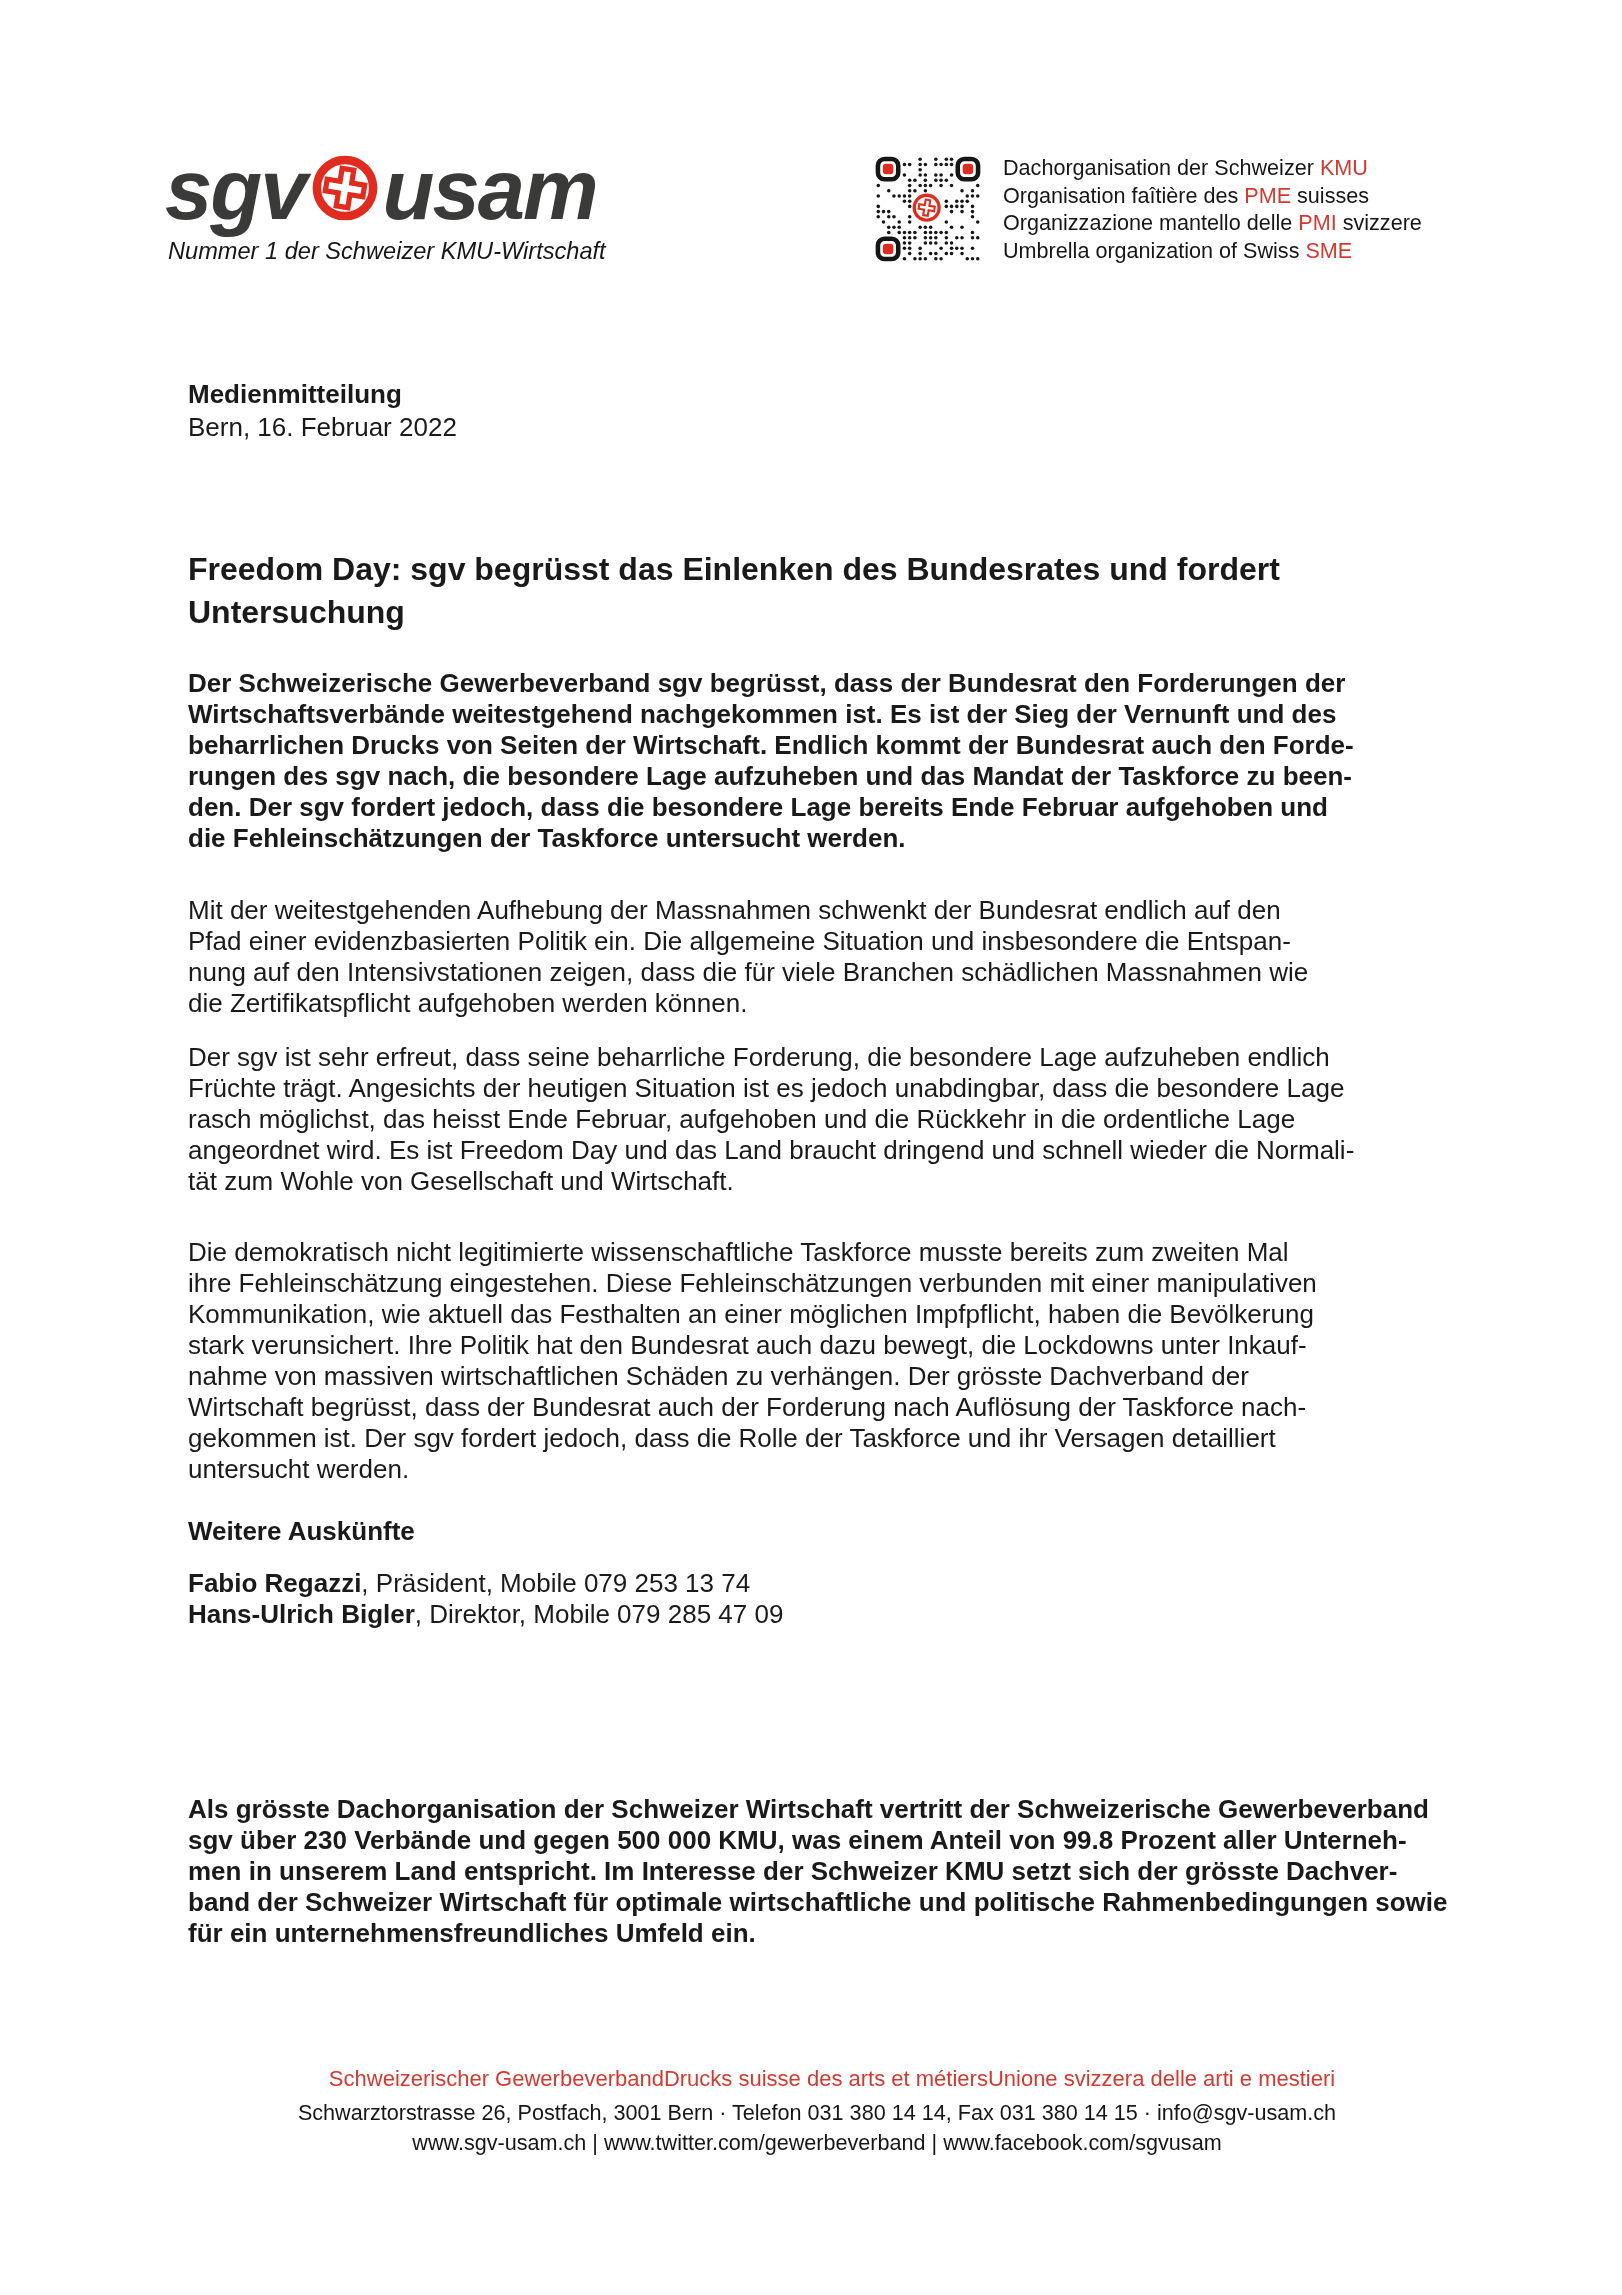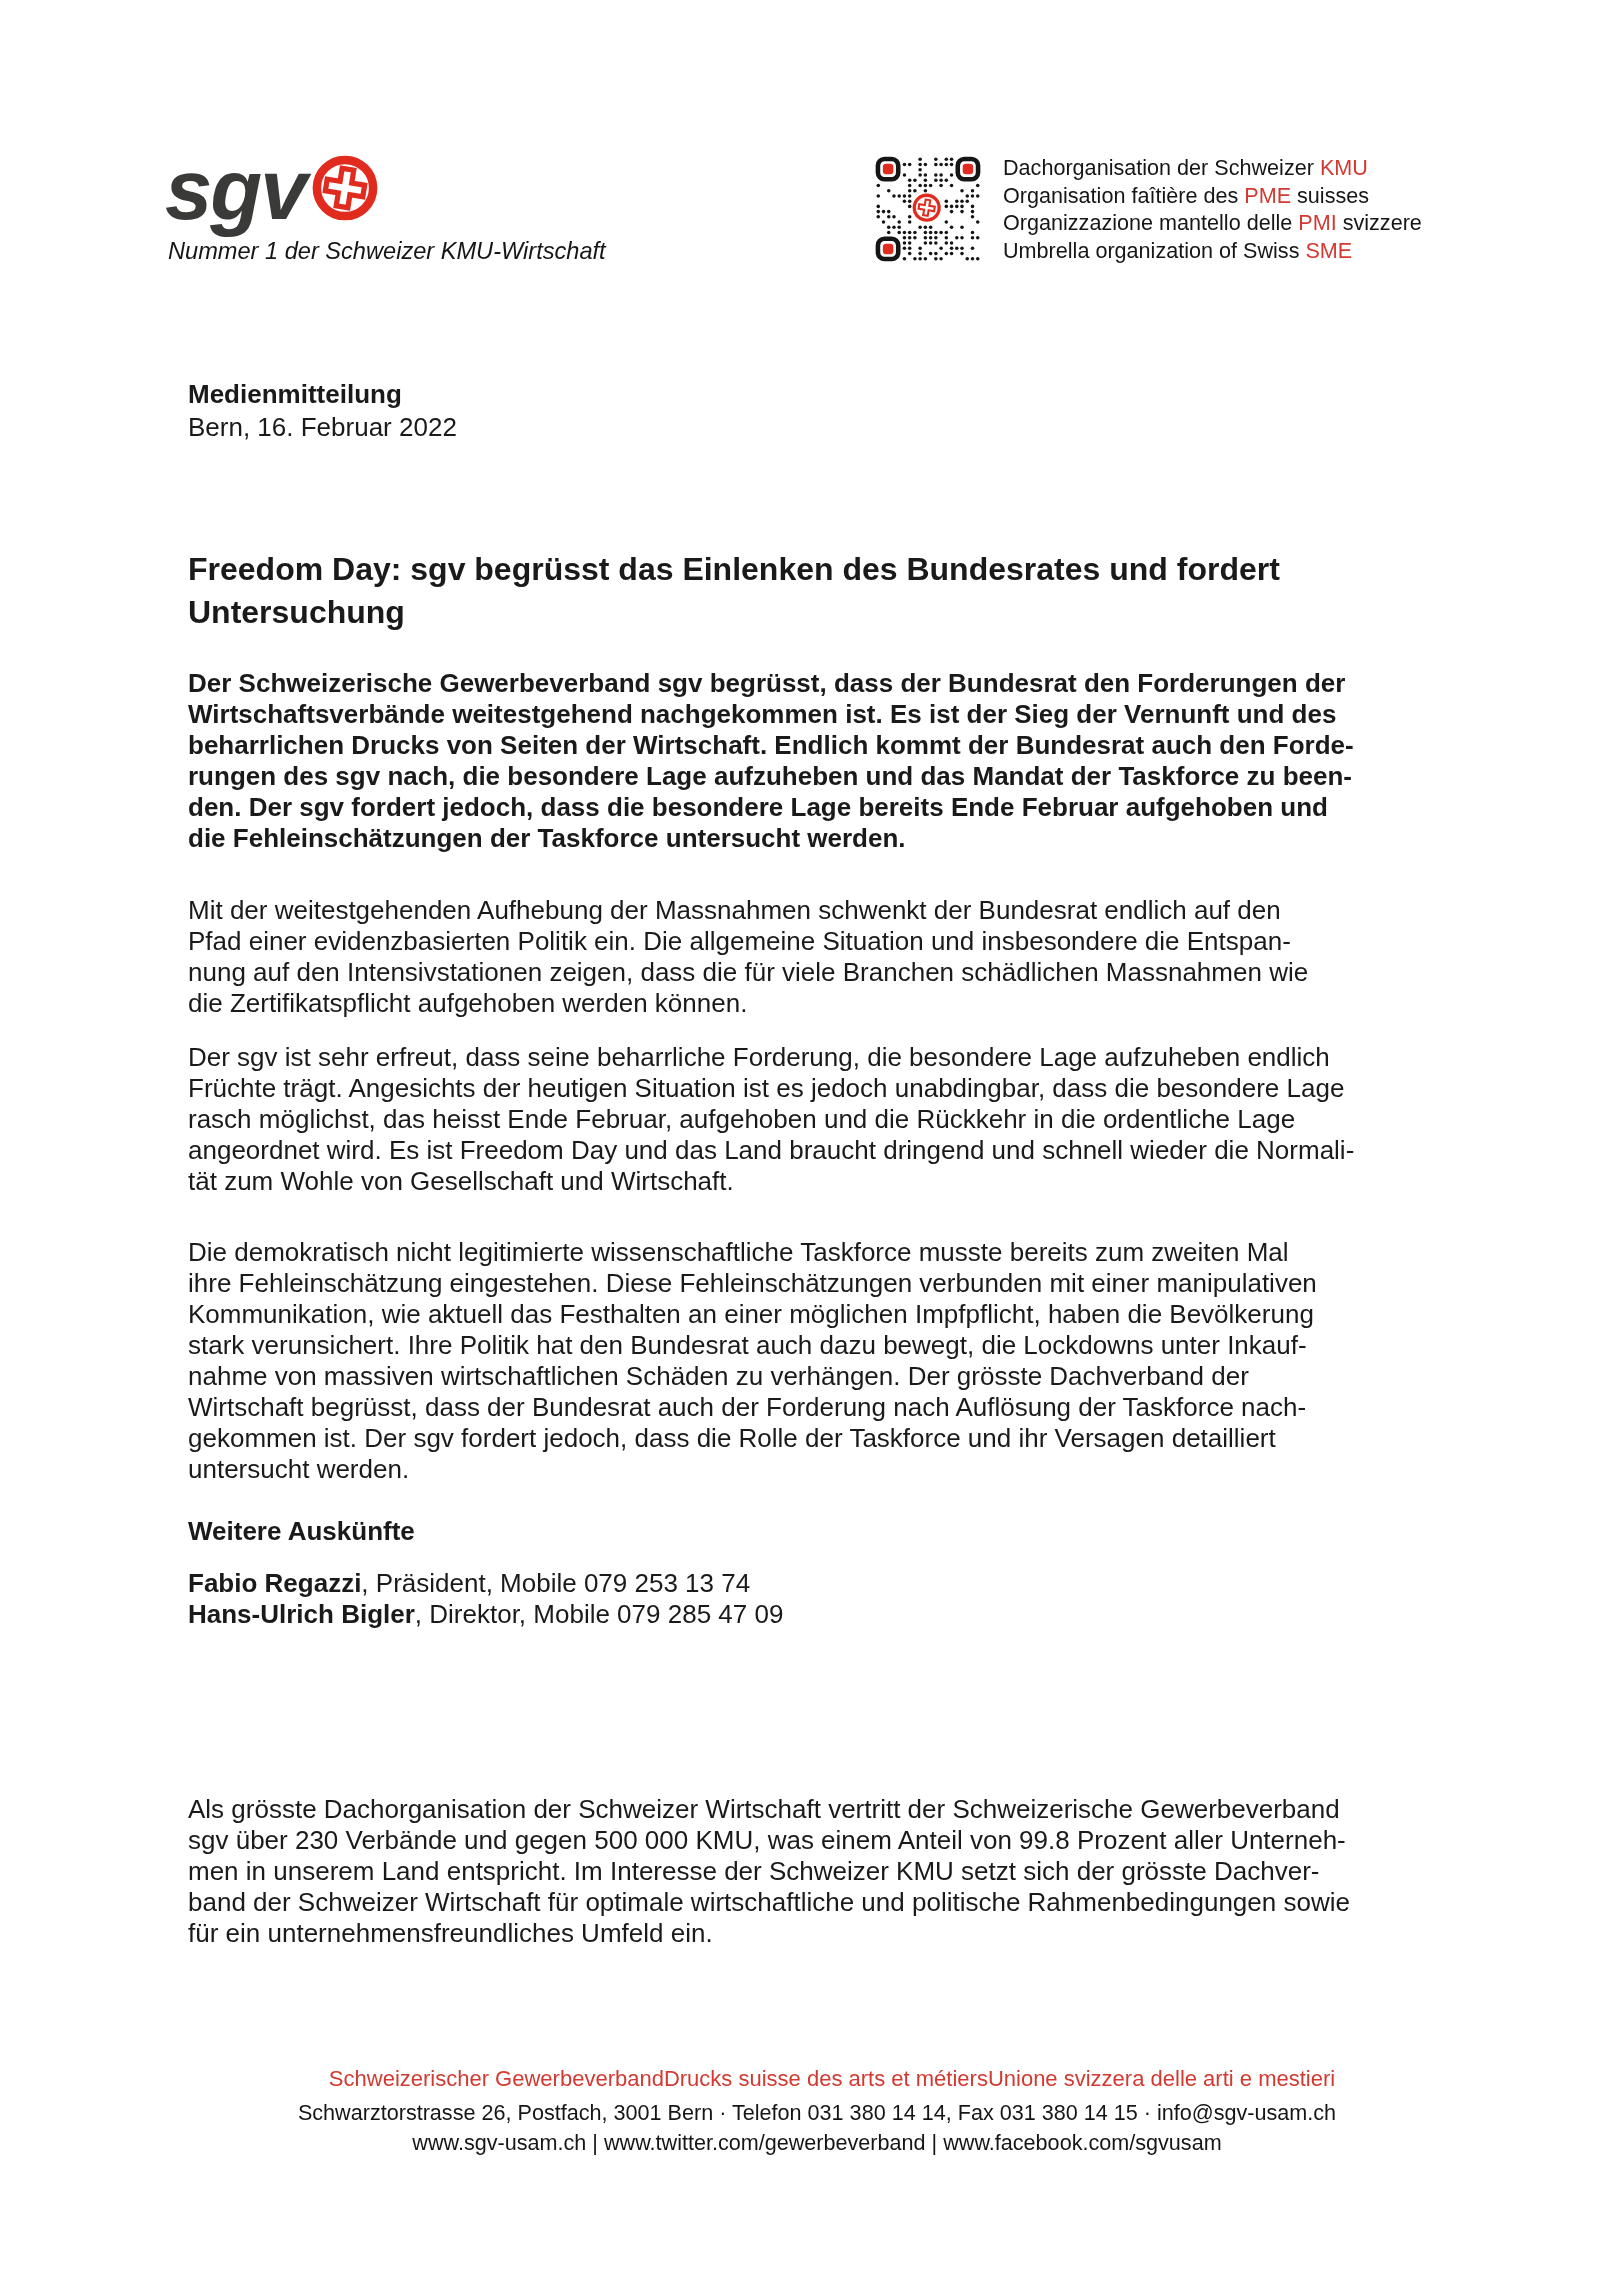--- a/index.html
+++ b/index.html
@@ -49,21 +49,21 @@
     font-size:26px;line-height:31px;white-space:pre-line;
   }
   .bold{font-weight:bold;}
   .lead{top:668px;}
   .p2{top:895px;}
   .p3{top:1042px;}
   .p4{top:1237px;}
   .contacts-h{left:188px;top:1516px;font-size:26px;line-height:31px;font-weight:bold;}
   .contacts{left:188px;top:1568px;font-size:26px;line-height:31px;}
   .contacts .name{font-weight:bold;}
-  .boiler{top:1794px;}
+  .boiler{top:1794px;font-weight:bold;}
   
   .f-orgs{
     left:210px;top:2066px;width:1244px;
     display:flex;justify-content:center;
     font-size:22px;line-height:26px;color:var(--accent);white-space:nowrap;
   }
   .f-line{left:195px;width:1244px;text-align:center;font-size:21.6px;line-height:29.4px;color:#161616;white-space:nowrap;}
   .f-addr{top:2098px;}
   .f-web{top:2128px;}
 </style>
@@ -73,20 +73,21 @@
 <div class="page">
 
   <div class="abs logo-row">
     <span class="logo-word">sgv</span>
     <svg class="logo-sym" viewBox="0 0 104 104">
       <circle cx="52" cy="52" r="43" fill="none" stroke="#e02b1e" stroke-width="13"></circle>
       <g transform="rotate(9 52 52)">
         <path d="M 43,23 h 18 v 20 h 20 v 18 h -20 v 20 h -18 v -20 h -20 v -18 h 20 z" fill="#ffffff" stroke="#e02b1e" stroke-width="8" stroke-linejoin="miter"></path>
       </g>
     </svg>
+    <span class="logo-word">usam</span>
   </div>
   <div class="abs tagline">Nummer 1 der Schweizer KMU-Wirtschaft</div>
 
   <svg class="abs qr" id="qr" viewBox="0 0 162 162">
       <circle cx="69" cy="5" r="2.7" fill="#151515"></circle>
       <circle cx="93" cy="5" r="2.7" fill="#151515"></circle>
       <circle cx="109" cy="5" r="2.7" fill="#151515"></circle>
       <circle cx="117" cy="5" r="2.7" fill="#151515"></circle>
       <circle cx="45" cy="13" r="2.7" fill="#151515"></circle>
       <circle cx="53" cy="13" r="2.7" fill="#151515"></circle>

